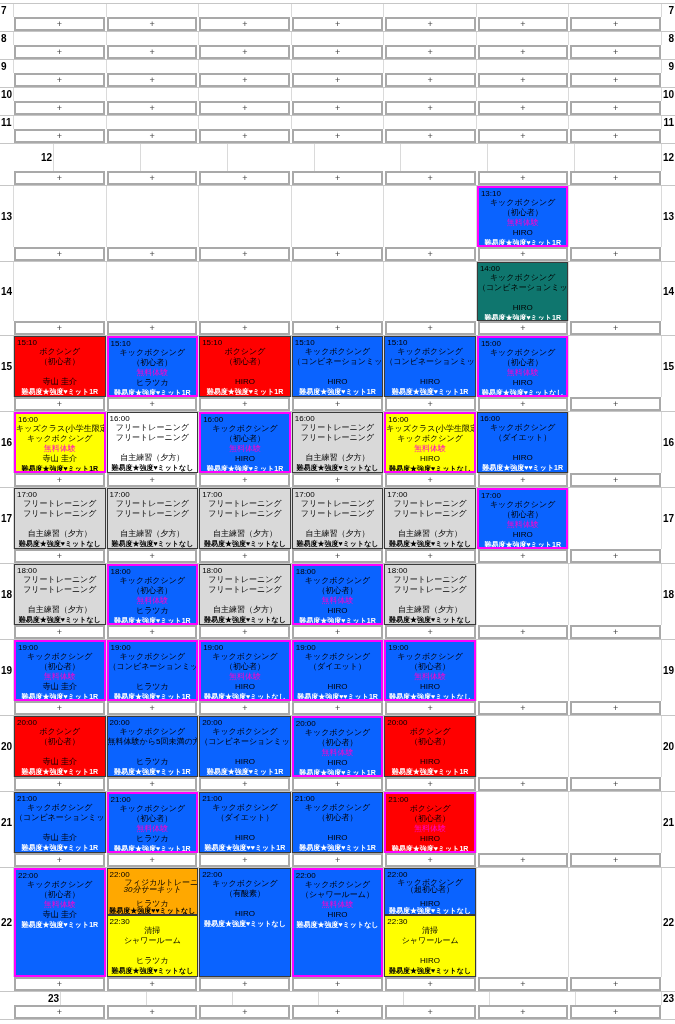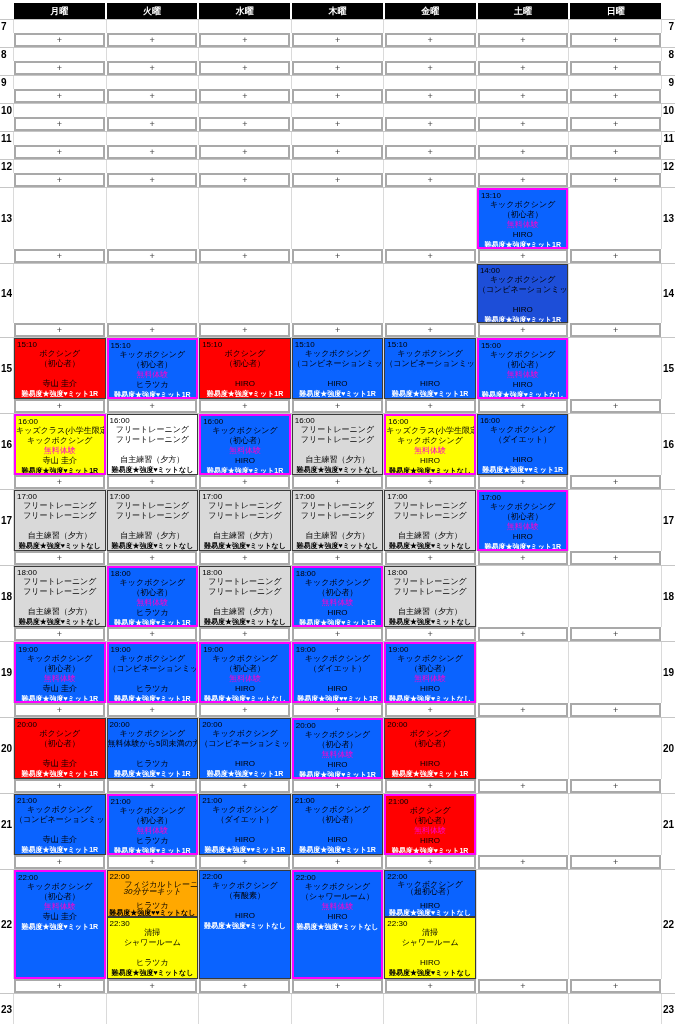--- a/index.html
+++ b/index.html
@@ -23,31 +23,20 @@
   .ev-time{font-size:8px;line-height:9px;padding:1px 0 0 2px;text-align:left}
   .ev-line{font-size:8px;line-height:10px;text-align:center;white-space:nowrap}
   .ev-line.trial{color:#FF00CC}
   .ev-line.grade{font-size:7px;font-weight:bold}
   .ev-line.grade.on-dark{color:#ffffff}
 </style>
 </head>
 <body>
 
 <div class="page">
-  <div class="row header-row">
-    <div class="gutter left"></div>
-    <div class="day-header">月曜</div>
-    <div class="day-header">火曜</div>
-    <div class="day-header">水曜</div>
-    <div class="day-header">木曜</div>
-    <div class="day-header">金曜</div>
-    <div class="day-header">土曜</div>
-    <div class="day-header">日曜</div>
-    <div class="gutter right"></div>
-  </div>
   <div id="grid">
       <div class="row hour-row" style="height: 14px;">
         <div class="gutter left">7</div>
         <div class="day-cell first"></div>
         <div class="day-cell"></div>
         <div class="day-cell"></div>
         <div class="day-cell"></div>
         <div class="day-cell"></div>
         <div class="day-cell"></div>
         <div class="day-cell"></div>
@@ -145,21 +134,21 @@
         <div class="gutter left"></div>
         <div class="plus-cell">+</div>
         <div class="plus-cell">+</div>
         <div class="plus-cell">+</div>
         <div class="plus-cell">+</div>
         <div class="plus-cell">+</div>
         <div class="plus-cell">+</div>
         <div class="plus-cell">+</div>
         <div class="gutter right"></div>
       </div>
-      <div class="row hour-row" style="height: 14px;">
+      <div class="row hour-row" style="height: 28px; padding-left: 40px;">
         <div class="gutter left">12</div>
         <div class="day-cell first"></div>
         <div class="day-cell"></div>
         <div class="day-cell"></div>
         <div class="day-cell"></div>
         <div class="day-cell"></div>
         <div class="day-cell"></div>
         <div class="day-cell"></div>
         <div class="gutter right">12</div>
       </div>
@@ -206,21 +195,21 @@
         <div class="gutter right"></div>
       </div>
       <div class="row hour-row" style="height: 60px;">
         <div class="gutter left">14</div>
         <div class="day-cell first"></div>
         <div class="day-cell"></div>
         <div class="day-cell"></div>
         <div class="day-cell"></div>
         <div class="day-cell"></div>
         <div class="day-cell">
-          <div class="event" style="background: #1d4ed8;">
+          <div class="event" style="background: #0f766e;">
             <div class="ev-time">14:00</div>
             <div class="ev-line">キックボクシング</div>
             <div class="ev-line">（コンビネーションミット）</div>
             <div class="ev-line">&nbsp;</div>
             <div class="ev-line">HIRO</div>
             <div class="ev-line grade on-dark">難易度★強度♥ミット1R</div>
           </div>
         </div>
         <div class="day-cell"></div>
         <div class="gutter right">14</div>
@@ -808,21 +797,21 @@
         <div class="gutter left"></div>
         <div class="plus-cell">+</div>
         <div class="plus-cell">+</div>
         <div class="plus-cell">+</div>
         <div class="plus-cell">+</div>
         <div class="plus-cell">+</div>
         <div class="plus-cell">+</div>
         <div class="plus-cell">+</div>
         <div class="gutter right"></div>
       </div>
-      <div class="row hour-row" style="height: 32px;">
+      <div class="row hour-row" style="height: 14px; padding-left: 47px;">
         <div class="gutter left">23</div>
         <div class="day-cell first"></div>
         <div class="day-cell"></div>
         <div class="day-cell"></div>
         <div class="day-cell"></div>
         <div class="day-cell"></div>
         <div class="day-cell"></div>
         <div class="day-cell"></div>
         <div class="gutter right">23</div>
       </div>

